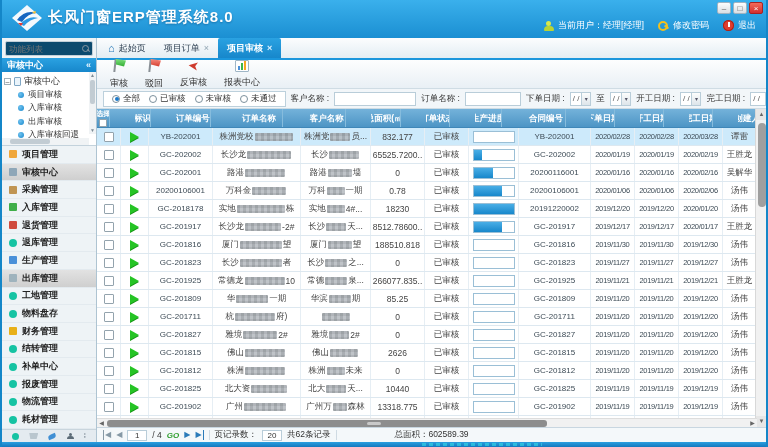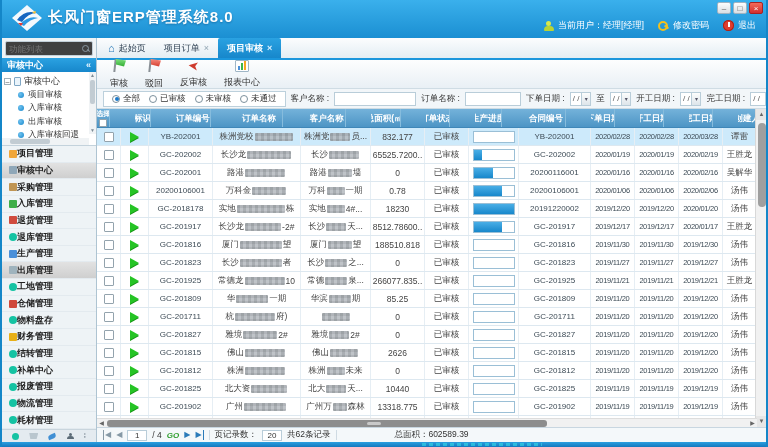--- a/index.html
+++ b/index.html
@@ -19,41 +19,41 @@
   .icon-user::before{content:"";position:absolute;left:2.5px;top:0;width:5px;height:5px;border-radius:50%;background:#d7e84a;}
   .icon-user::after{content:"";position:absolute;left:0;top:5px;width:10px;height:5px;border-radius:4px 4px 1px 1px;background:#b9d435;}
   .icon-key{width:11px;height:11px;position:relative;}
   .icon-key::before{content:"";position:absolute;left:0;top:1px;width:6px;height:6px;border:2px solid #f3c11d;border-radius:50%;}
   .icon-key::after{content:"";position:absolute;left:6px;top:6px;width:5px;height:2px;background:#f3c11d;box-shadow:3px 2px 0 -1px #f3c11d;transform:rotate(40deg);}
   .icon-power{width:11px;height:11px;border-radius:50%;background:#e03c2e;position:relative;box-shadow:0 0 0 1px #a82218 inset;}
   .icon-power::after{content:"";position:absolute;left:5px;top:2px;width:1.6px;height:5px;background:#fff;}
 
   
   #sidebar{position:absolute;left:0;top:38px;width:95px;bottom:5px;background:#eef3f6;border-right:1px solid #aec4d2;display:flex;flex-direction:column;overflow:hidden;}
-  #fsearch{position:relative;margin:3px 3px 2px 3px;height:15px;background:#404040;border:1px solid #c2cfd8;border-radius:2px;}
+  #fsearch{position:relative;margin:3px 3px 2px 3px;height:15px;background:#0c4a6e;border:1px solid #c2cfd8;border-radius:2px;}
   #fsearch input{position:absolute;left:3px;top:0;width:72px;height:13px;border:0;outline:0;font-size:8.5px;color:#9aa6ae;background:transparent;}
   .icon-mag{position:absolute;right:2px;top:3px;width:8px;height:8px;}
   .icon-mag::before{content:"";position:absolute;left:0;top:0;width:5px;height:5px;border:1.2px solid #8a98a2;border-radius:50%;}
   .icon-mag::after{content:"";position:absolute;left:5px;top:5px;width:3px;height:1.2px;background:#8a98a2;transform:rotate(45deg);}
   #panelhdr{height:14px;background:linear-gradient(#2ba2e2,#1787cb);color:#fff;font-size:9px;font-weight:bold;line-height:14px;padding:0 5px;display:flex;justify-content:space-between;align-items:center;}
   #panelhdr .coll{font-size:9px;color:#e8f6ff;}
   #treebox{position:relative;height:74px;background:#fff;border-bottom:1px solid #c3d2dc;overflow:hidden;}
   #tree{position:absolute;left:2px;top:2px;right:8px;}
   .troot{display:flex;align-items:center;gap:3px;font-size:9px;color:#333;height:14px;}
   .troot .minus{width:7px;height:7px;border:1px solid #9fb0ba;font-size:7px;line-height:5px;text-align:center;color:#555;background:#fff;}
   .icon-doc{width:7px;height:9px;border:1px solid #7fa6c4;background:#eaf4fb;border-radius:1px;}
   .titem{display:flex;align-items:center;gap:4px;font-size:8.5px;color:#333;height:13.5px;padding-left:14px;white-space:nowrap;}
   .tbullet{width:6px;height:6px;border-radius:50%;background:radial-gradient(circle at 35% 35%,#6fc2f0,#1787cb);flex:0 0 auto;}
   .tvscroll{position:absolute;right:0;top:0;width:7px;height:62px;background:#f0f3f5;}
   .tvscroll .thumb{position:absolute;left:1px;top:8px;width:5px;height:24px;background:#c2ccd3;border-radius:2px;}
   .tvscroll .ar{position:absolute;left:0;width:7px;height:7px;font-size:5px;color:#7d8c96;text-align:center;line-height:7px;}
   .thscroll{position:absolute;left:0;bottom:0;right:7px;height:7px;background:#f0f3f5;}
   .thscroll .thumb{position:absolute;left:8px;top:1px;width:40px;height:5px;background:#c2ccd3;border-radius:2px;}
   #groups{flex:1;display:flex;flex-direction:column;overflow:hidden;}
-  .gitem{flex:1;display:flex;align-items:center;padding-left:7px;font-size:9px;font-weight:bold;color:#222;border-bottom:1px solid #e3eaef;white-space:nowrap;cursor:pointer;}
+  .gitem{flex:1;display:flex;align-items:center;gap:5px;padding-left:7px;font-size:9px;font-weight:bold;color:#222;border-bottom:1px solid #e3eaef;white-space:nowrap;cursor:pointer;}
   .gitem.sel{background:linear-gradient(#e2e2e2,#cfcfcf);}
   .gicon{width:8px;height:8px;border-radius:50%;flex:0 0 auto;}
   .gicon.sq{border-radius:1px;}
   #sbfooter{height:13px;background:#e4ebf0;border-top:1px solid #c9d5dd;display:flex;align-items:center;justify-content:space-evenly;}
   .fdot{width:7px;height:7px;border-radius:50%;background:#15c3a3;}
   .fcart{width:9px;height:6px;position:relative;background:#b9c6ce;clip-path:polygon(0 0,100% 0,82% 100%,12% 100%);}
   .fleaf{width:8px;height:5px;border-radius:60% 0 60% 0;background:#3f8fd4;transform:rotate(-20deg);}
   .fuser{width:7px;height:7px;position:relative;}
   .fuser::before{content:"";position:absolute;left:2px;top:0;width:3px;height:3px;border-radius:50%;background:#5b6b77;}
   .fuser::after{content:"";position:absolute;left:0;top:3.4px;width:7px;height:3.6px;border-radius:3px 3px 0 0;background:#5b6b77;}
@@ -241,24 +241,20 @@
     <span class="gicon sq" style="background: rgb(74, 144, 217);"></span>
     <span class="glbl">生产管理</span>
   </div>
         <div class="gitem sel">
     <span class="gicon sq" style="background: rgb(159, 179, 189);"></span>
     <span class="glbl">出库管理</span>
   </div>
         <div class="gitem">
     <span class="gicon" style="background: rgb(21, 195, 163);"></span>
     <span class="glbl">工地管理</span>
-  </div>
-        <div class="gitem">
-    <span class="gicon sq" style="background: rgb(208, 72, 58);"></span>
-    <span class="glbl">仓储管理</span>
   </div>
         <div class="gitem">
     <span class="gicon" style="background: rgb(21, 195, 163);"></span>
     <span class="glbl">物料盘存</span>
   </div>
         <div class="gitem">
     <span class="gicon sq" style="background: rgb(232, 176, 24);"></span>
     <span class="glbl">财务管理</span>
   </div>
         <div class="gitem">

